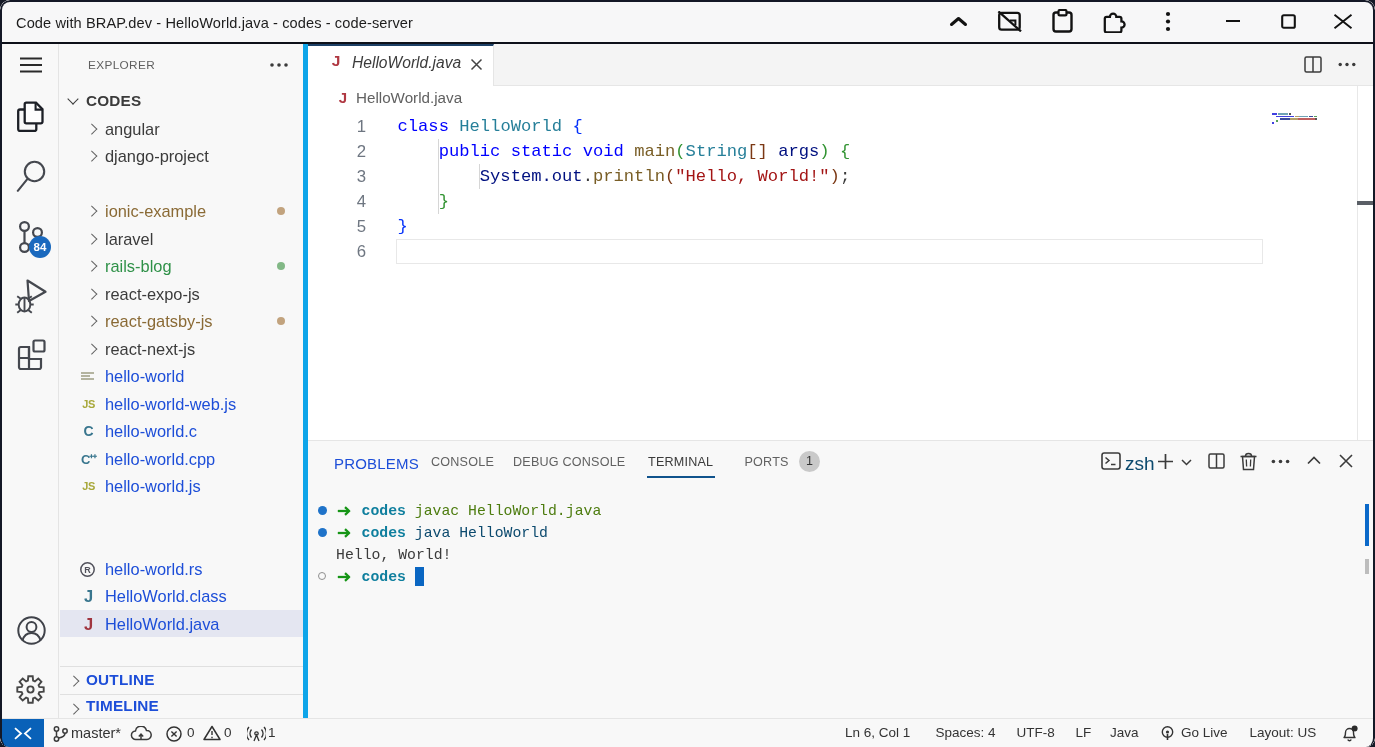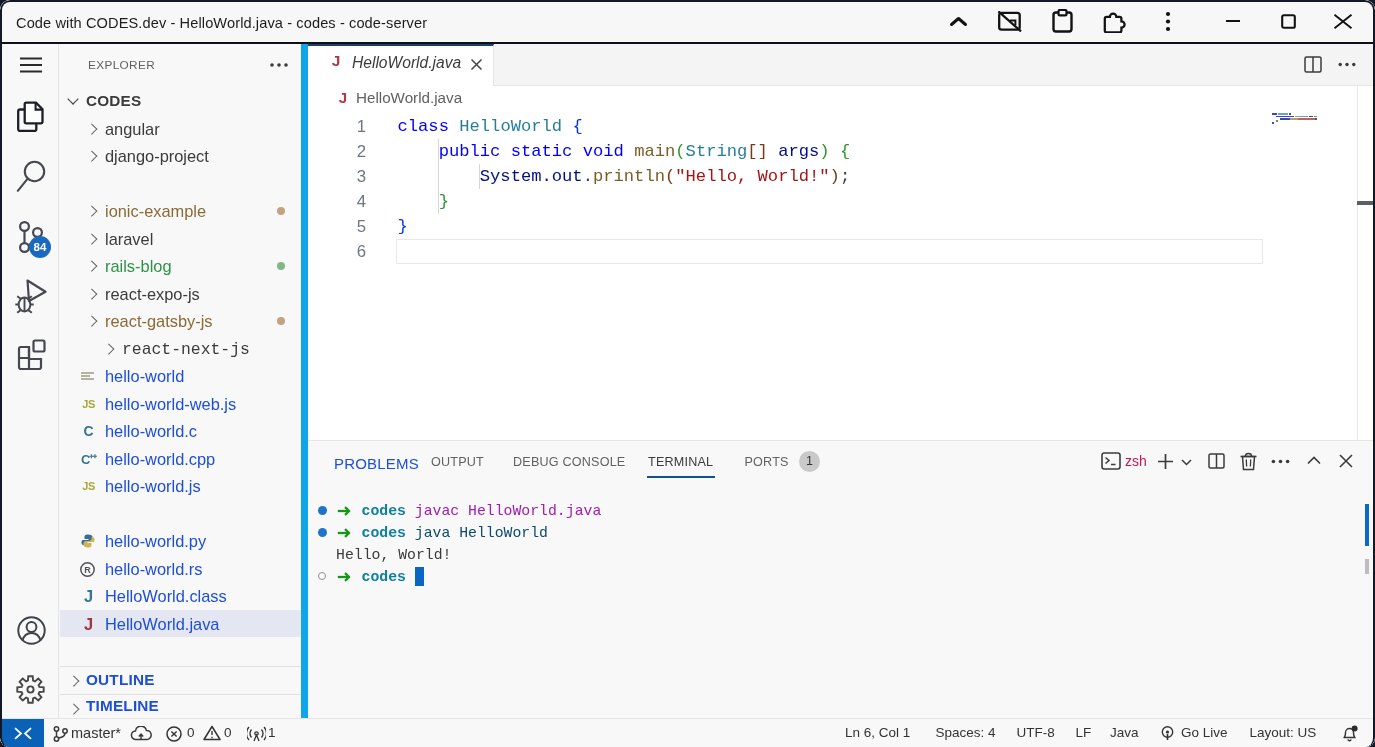--- a/index.html
+++ b/index.html
@@ -12,21 +12,21 @@
 .lbl{position:absolute;top:50%;transform:translateY(-50%);font-size:16.4px;color:#1d4ed8;white-space:nowrap}
 .chevR{position:absolute;width:7.5px;height:7.5px;border-right:1.5px solid #616161;border-top:1.5px solid #616161;transform:rotate(45deg)}
 .chevD{position:absolute;width:8px;height:8px;border-right:1.6px solid #3b3b3b;border-bottom:1.6px solid #3b3b3b;transform:rotate(45deg)}
 .dot{position:absolute;width:8px;height:8px;border-radius:50%}
 .fic{position:absolute;left:20px;width:17px;text-align:center;font-weight:700;top:50%;transform:translateY(-50%)}
 </style></head><body>
 <div id="frame">
 
 <div class="abs" style="left:0;top:0;width:1375px;height:41px;background:#f7f7f8"></div>
 <div class="abs" style="left:0;top:41.5px;width:1375px;height:2px;background:#0d1019"></div>
-<div class="abs" style="left:16px;top:3px;height:41px;line-height:41px;font-size:14.6px;color:#1d1d1d;letter-spacing:0.1px">Code with CODES.dev - HelloWorld.java - codes - code-server</div>
+<div class="abs" style="left:16px;top:3px;height:41px;line-height:41px;font-size:14.6px;color:#1d1d1d;letter-spacing:0.1px">Code with BRAP.dev - HelloWorld.java - codes - code-server</div>
 <svg class="abs" style="left:948px;top:15px" width="21" height="13" viewBox="0 0 21 13">
       <path d="M3.5 9.5 L10.5 3.5 L17.5 9.5" stroke="#121212" stroke-width="3" fill="none" stroke-linecap="round" stroke-linejoin="round"></path>
     </svg>
 <svg class="abs" style="left:997px;top:11px" width="27" height="21" viewBox="0 0 27 21">
       <rect x="2.2" y="1.8" width="20.5" height="16.8" rx="2.4" stroke="#121212" stroke-width="2.3" fill="none"></rect>
       <path d="M12.8 9.4 h5.6 v4.8" stroke="#121212" stroke-width="2" fill="none"></path>
       <line x1="1.4" y1="0.4" x2="24" y2="20.4" stroke="#121212" stroke-width="2.3"></line>
     </svg>
 <svg class="abs" style="left:1051px;top:9px" width="24" height="24" viewBox="0 0 24 24">
       <rect x="2.5" y="3.5" width="18" height="19" rx="2.4" stroke="#121212" stroke-width="2.4" fill="none"></rect>
@@ -86,21 +86,21 @@
 <svg class="abs" style="left:17px;top:616px" width="29" height="29" viewBox="0 0 29 29">
       <circle cx="14.5" cy="14.5" r="13.2" stroke="#40434a" stroke-width="2" fill="none"></circle>
       <circle cx="14.5" cy="11" r="4.9" stroke="#40434a" stroke-width="2" fill="none"></circle>
       <path d="M5.5 24.5 c1.5-5.5 5-7.5 9-7.5 s7.5 2 9 7.5" stroke="#40434a" stroke-width="2" fill="none"></path>
     </svg>
 <svg class="abs" style="left:16px;top:675px" width="29" height="29" viewBox="0 0 29 29">
       <path d="M27.7 12.3 L27.7 16.7 L23.3 17.1 L22.6 18.9 L25.4 22.3 L22.3 25.4 L18.9 22.6 L17.1 23.3 L16.7 27.7 L12.3 27.7 L11.9 23.3 L10.1 22.6 L6.7 25.4 L3.6 22.3 L6.4 18.9 L5.7 17.1 L1.3 16.7 L1.3 12.3 L5.7 11.9 L6.4 10.1 L3.6 6.7 L6.7 3.6 L10.1 6.4 L11.9 5.7 L12.3 1.3 L16.7 1.3 L17.1 5.7 L18.9 6.4 L22.3 3.6 L25.4 6.7 L22.6 10.1 L23.3 11.9 Z" stroke="#474747" stroke-width="1.9" fill="none" stroke-linejoin="miter"></path>
       <circle cx="14.5" cy="14.5" r="3.1" stroke="#474747" stroke-width="1.9" fill="none"></circle>
     </svg>
 
-<div class="abs" style="left:60px;top:43.5px;width:248px;height:674.5px;background:#f8f8f8;border-right:7px solid #0ea5e9;overflow:hidden" id="sidebar">
+<div class="abs" style="left:60px;top:43.5px;width:248px;height:674.5px;background:#f8f8f8;border-right:5px solid #0ea5e9;overflow:hidden" id="sidebar">
 <div class="abs" style="left:28px;top:14px;font-size:11.8px;color:#5f5f5f;letter-spacing:0.35px">EXPLORER</div>
 <svg class="abs" style="left:209px;top:18px" width="20" height="6" viewBox="0 0 20 6">
         <circle cx="3" cy="3" r="1.8" fill="#3b3b3b"></circle>
         <circle cx="10" cy="3" r="1.8" fill="#3b3b3b"></circle>
         <circle cx="17" cy="3" r="1.8" fill="#3b3b3b"></circle>
       </svg>
 <div class="abs" style="left:0;top:43.75px;width:247px;height:27.5px;">
         <div class="chevD" style="left:9px;top:8.2px"></div>
         <div class="lbl" style="left:26px;font-weight:700;font-size:15.3px;color:#3b3b3b;letter-spacing:0.2px">CODES</div>
       </div>
@@ -128,21 +128,21 @@
       </div>
 <div class="abs" style="left:0;top:236.25px;width:247px;height:27.5px;">
         <div class="chevR" style="left:28px;top:10px"></div>
         <div class="lbl" style="left:45px;color:#3b3b3b">react-expo-js</div>
       </div>
 <div class="abs" style="left:0;top:263.75px;width:247px;height:27.5px;">
         <div class="chevR" style="left:28px;top:10px"></div>
         <div class="lbl" style="left:45px;color:#8a6a35">react-gatsby-js</div>
         <div class="dot" style="left:217px;top:9.75px;background:#c2a37e"></div>
       </div>
-<div class="abs" style="left:17px;top:291.25px;width:247px;height:27.5px;font-family:Liberation Mono, monospace;">
+<div class="abs" style="left:0;top:291.25px;width:247px;height:27.5px;">
         <div class="chevR" style="left:28px;top:10px"></div>
         <div class="lbl" style="left:45px;color:#3b3b3b">react-next-js</div>
       </div>
 <div class="abs" style="left:0;top:318.75px;width:247px;height:27.5px;">
         <svg class="abs" style="left:21px;top:10px" width="14" height="10" viewBox="0 0 14 10">
           <path d="M0 1 h13 M0 4 h9 M0 7 h13" stroke="#9d9d83" stroke-width="1.6"></path>
         </svg>
         <div class="lbl" style="left:45px">hello-world</div>
       </div>
 <div class="abs" style="left:0;top:346.25px;width:247px;height:27.5px;">
@@ -153,27 +153,20 @@
         <span class="fic" style="font-size:14px;color:#39768e">C</span>
         <div class="lbl" style="left:45px">hello-world.c</div>
       </div>
 <div class="abs" style="left:0;top:401.25px;width:247px;height:27.5px;">
         <span class="fic" style="font-size:13px;color:#39768e;letter-spacing:-1px">C⁺⁺</span>
         <div class="lbl" style="left:45px">hello-world.cpp</div>
       </div>
 <div class="abs" style="left:0;top:428.75px;width:247px;height:27.5px;">
         <span class="fic" style="font-size:11px;color:#a8a83a;letter-spacing:-0.5px">JS</span>
         <div class="lbl" style="left:45px">hello-world.js</div>
-      </div>
-<div class="abs" style="left:0;top:483.75px;width:247px;height:27.5px;">
-        <svg class="abs" style="left:21px;top:7px" width="14" height="14" viewBox="0 0 14 14">
-          <path d="M7 0.5 c-3 0-3.5 1.3-3.5 2.5 v2 h4 v1 H1.8 C0.7 6 0.5 7.5 0.5 8.5 c0 1 .3 2.5 2 2.5 h1 v-1.8 c0-1 .8-2.2 2.5-2.2 h3 c1.3 0 2.5-.8 2.5-2.2 V3 C11.5 1.5 10 0.5 7 0.5 z" fill="#336e9e"></path>
-          <path d="M7 13.5 c3 0 3.5-1.3 3.5-2.5 v-2 h-4 v-1 h5.7 c1.1 0 1.3-1.5 1.3-2.5 0-1-.3-2.5-2-2.5 h-1 v1.8 c0 1-.8 2.2-2.5 2.2 h-3 C3.7 7 2.5 7.8 2.5 9.2 V11 c0 1.5 1.5 2.5 4.5 2.5 z" fill="#d2b44a"></path>
-        </svg>
-        <div class="lbl" style="left:45px">hello-world.py</div>
       </div>
 <div class="abs" style="left:0;top:511.25px;width:247px;height:27.5px;">
         <svg class="abs" style="left:20px;top:7px" width="15" height="15" viewBox="0 0 15 15">
           <circle cx="7.5" cy="7.5" r="6.7" stroke="#52525c" stroke-width="1.5" fill="none"></circle>
           <text x="7.5" y="10.8" font-size="9" font-weight="bold" fill="#52525c" text-anchor="middle" font-family="Liberation Sans">R</text>
         </svg>
         <div class="lbl" style="left:45px">hello-world.rs</div>
       </div>
 <div class="abs" style="left:0;top:538.75px;width:247px;height:27.5px;">
         <span class="fic" style="font-size:16.5px;color:#39768e">J</span>
@@ -237,32 +230,32 @@
 <div class="abs" style="left:1280.0px;top:117.8px;width:10px;height:1.8px;background:#3a4a9a"></div>
 <div class="abs" style="left:1290.0px;top:117.8px;width:8px;height:1.8px;background:#b5a06a"></div>
 <div class="abs" style="left:1298.0px;top:117.8px;width:17px;height:1.8px;background:#c06060"></div>
 <div class="abs" style="left:1315.0px;top:117.8px;width:2px;height:1.8px;background:#555"></div>
 <div class="abs" style="left:1276.0px;top:120.0px;width:2px;height:1.8px;background:#58a058"></div>
 <div class="abs" style="left:1272.0px;top:122.2px;width:2px;height:1.8px;background:#4040e0"></div>
 <div class="abs" style="left:1357px;top:86px;width:1px;height:354px;background:#e8e8e8"></div>
 <div class="abs" style="left:1357px;top:201px;width:16.5px;height:3.6px;background:#5a5f66"></div>
 <div class="abs" style="left:308px;top:440px;width:1065px;height:278px;background:#f8f8f8;border-top:1px solid #e5e5e5"></div>
 <div class="abs" style="left:334.0px;top:454.5px;font-size:15px;color:#1d4ed8;letter-spacing:0.2px">PROBLEMS</div>
-<div class="abs" style="left:431.0px;top:454.5px;font-size:12.6px;color:#616161;letter-spacing:0.2px">OUTPUT</div>
+<div class="abs" style="left:431.0px;top:454.5px;font-size:12.6px;color:#616161;letter-spacing:0.2px">CONSOLE</div>
 <div class="abs" style="left:513.0px;top:454.5px;font-size:12.6px;color:#616161;letter-spacing:0.2px">DEBUG CONSOLE</div>
 <div class="abs" style="left:648.0px;top:454.5px;font-size:12.6px;color:#3b3b3b;letter-spacing:0.2px">TERMINAL</div>
 <div class="abs" style="left:744.5px;top:454.5px;font-size:12.6px;color:#616161;letter-spacing:0.2px">PORTS</div>
 <div class="abs" style="left:647px;top:475.5px;width:68px;height:2px;background:#10538c"></div>
 <div class="abs" style="left:799px;top:450.5px;width:21px;height:21px;border-radius:50%;background:#c9c9c9;color:#333;font-size:12.5px;text-align:center;line-height:21px">1</div>
 <svg class="abs" style="left:1101px;top:452px" width="20" height="18" viewBox="0 0 20 18">
       <rect x="1" y="1" width="18" height="16" rx="2.2" stroke="#3b3b3b" stroke-width="1.6" fill="none"></rect>
       <path d="M4.5 5.5 L8 8.5 L4.5 11.5" stroke="#3b3b3b" stroke-width="1.5" fill="none"></path>
       <line x1="10" y1="12.5" x2="14.5" y2="12.5" stroke="#3b3b3b" stroke-width="1.5"></line>
     </svg>
-<div class="abs" style="left:1125px;top:453px;font-size:14px;color:#be185d">zsh</div>
+<div class="abs" style="left:1125px;top:453px;font-size:19px;color:#0c4a6e">zsh</div>
 <svg class="abs" style="left:1157px;top:452.5px" width="17" height="17" viewBox="0 0 17 17">
       <path d="M8.5 1 v15 M1 8.5 h15" stroke="#3b3b3b" stroke-width="1.7"></path>
     </svg>
 <svg class="abs" style="left:1181px;top:458.5px" width="11" height="7" viewBox="0 0 11 7">
       <path d="M1 1 L5.5 5.5 L10 1" stroke="#3b3b3b" stroke-width="1.5" fill="none"></path>
     </svg>
 <svg class="abs" style="left:1208px;top:453px" width="17" height="16" viewBox="0 0 17 16">
       <rect x="1" y="1" width="15" height="14" rx="1.5" stroke="#3b3b3b" stroke-width="1.5" fill="none"></rect>
       <line x1="8.5" y1="1" x2="8.5" y2="15" stroke="#3b3b3b" stroke-width="1.5"></line>
     </svg>
@@ -282,21 +275,21 @@
       <path d="M1 7.5 L7 1.5 L13 7.5" stroke="#3b3b3b" stroke-width="1.7" fill="none"></path>
     </svg>
 <svg class="abs" style="left:1339px;top:454px" width="14" height="14" viewBox="0 0 14 14">
       <path d="M1 1 L13 13 M13 1 L1 13" stroke="#3b3b3b" stroke-width="1.6"></path>
     </svg>
 <div class="abs" style="left:317.5px;top:506.0px;width:9px;height:9px;border-radius:50%;background:#1f73c9"></div>
 <svg class="abs" style="left:336.5px;top:505.5px" width="14" height="10" viewBox="0 0 14 10">
       <line x1="0.8" y1="5" x2="11.5" y2="5" stroke="#169516" stroke-width="2.3"></line>
       <path d="M8 1.2 L12.2 5 L8 8.8" stroke="#169516" stroke-width="2.3" fill="none" stroke-linejoin="round"></path>
     </svg>
-<div class="abs mono" style="left:361.5px;top:499.5px;height:22px;line-height:22px;font-size:14.8px;white-space:pre"><span style="font-weight:700;color:#0f7f9e">codes</span> <span style="color:#a21caf">javac HelloWorld.java</span></div>
+<div class="abs mono" style="left:361.5px;top:499.5px;height:22px;line-height:22px;font-size:14.8px;white-space:pre"><span style="font-weight:700;color:#0f7f9e">codes</span> <span style="color:#4d7c0f">javac HelloWorld.java</span></div>
 <div class="abs" style="left:317.5px;top:528.0px;width:9px;height:9px;border-radius:50%;background:#1f73c9"></div>
 <svg class="abs" style="left:336.5px;top:527.5px" width="14" height="10" viewBox="0 0 14 10">
       <line x1="0.8" y1="5" x2="11.5" y2="5" stroke="#169516" stroke-width="2.3"></line>
       <path d="M8 1.2 L12.2 5 L8 8.8" stroke="#169516" stroke-width="2.3" fill="none" stroke-linejoin="round"></path>
     </svg>
 <div class="abs mono" style="left:361.5px;top:521.5px;height:22px;line-height:22px;font-size:14.8px;white-space:pre"><span style="font-weight:700;color:#0f7f9e">codes</span> <span style="color:#0c4a6e">java HelloWorld</span></div>
 <div class="abs mono" style="left:336px;top:543.5px;height:22px;line-height:22px;font-size:14.8px;color:#3b3b3b">Hello, World!</div>
 <div class="abs" style="left:318px;top:572.0px;width:8px;height:8px;border-radius:50%;border:1.4px solid #8f8f8f"></div>
 <svg class="abs" style="left:336.5px;top:571.5px" width="14" height="10" viewBox="0 0 14 10">
       <line x1="0.8" y1="5" x2="11.5" y2="5" stroke="#169516" stroke-width="2.3"></line>

